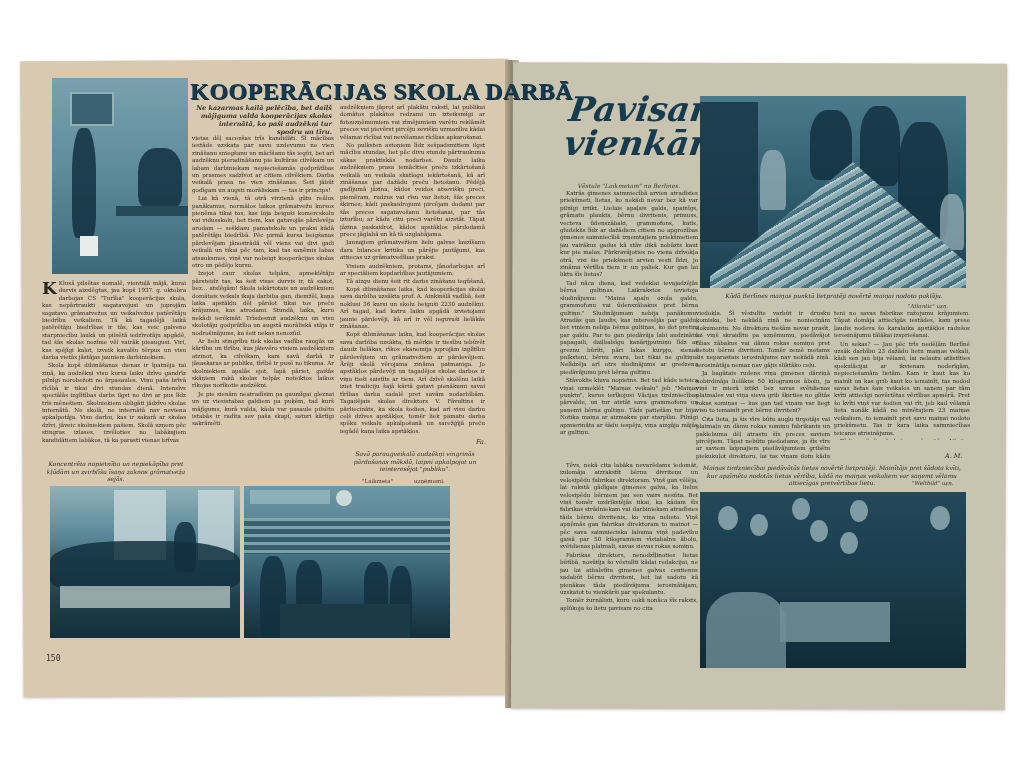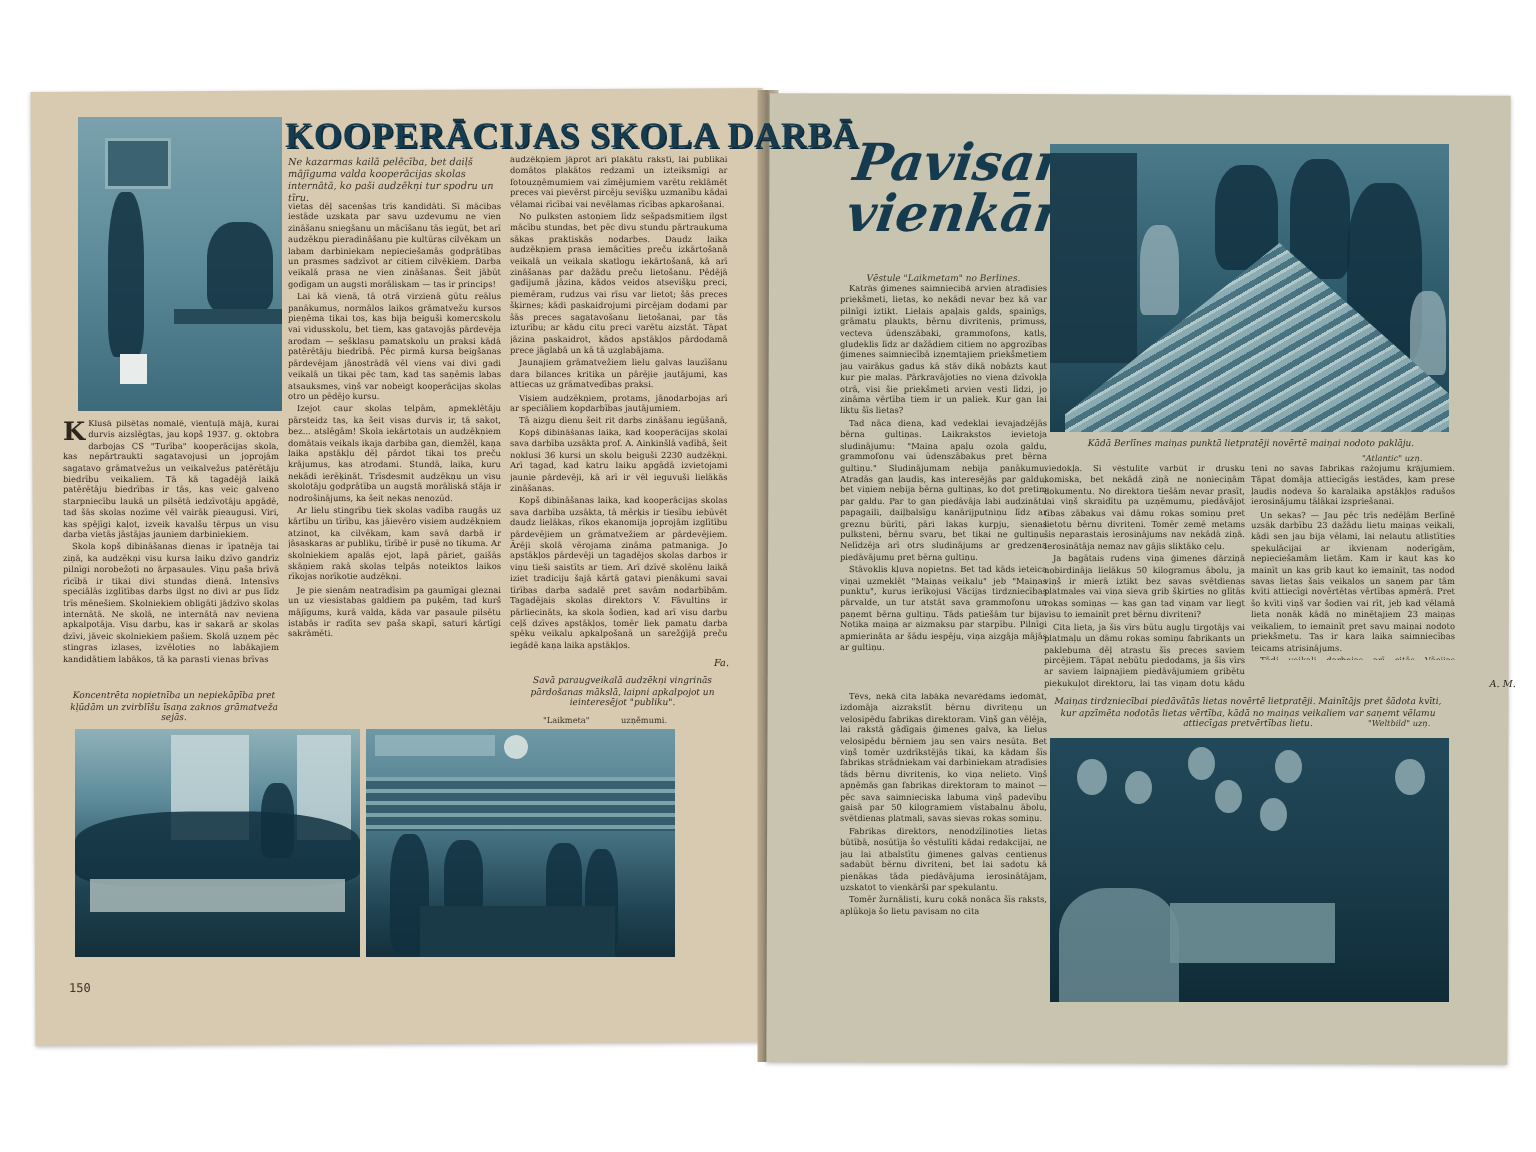--- a/index.html
+++ b/index.html
@@ -25,21 +25,21 @@
     position:absolute; left:190px; top:78px; font-family:Liberation Serif, serif;
     font-weight:bold; font-size:24px; letter-spacing:0.5px; color:#163b4f;
     text-shadow:1px 1px 0 #0c2a3a; white-space:nowrap;
   }
   .title-right {
     position:absolute; left:567px; top:92px; width:130px;
     font-family:"DejaVu Serif", serif; font-style:italic; font-weight:bold;
     font-size:34px; line-height:34px; color:#163b4f; transform:skewX(-8deg);
   }
   .intro {
-    position:absolute; font-style:italic; font-size:6.5px; line-height:8px; color:#3b3428; text-align:left;
+    position:absolute; font-style:italic; font-size:6.5px; line-height:8px; color:#3b3428; text-align:right;font-weight:bold;
   }
   .col {
     position:absolute; font-size:5.6px; line-height:7.4px; color:#2d261c; text-align:justify;
     overflow:hidden; font-family:"DejaVu Serif", serif;
   }
   .col p { margin:0 0 1px 0; text-indent:6px; }
   .caption {
     position:absolute; font-style:italic; font-size:6px; line-height:7.6px; color:#2f2a20; text-align:center;
   }
   .credit { position:absolute; font-size:5.5px; color:#3a3326; }
@@ -159,21 +159,21 @@
   <p>Fabrikas direktors, nenodzīļinoties lietas būtībā, nosūtīja šo vēstulīti kādai redakcijai, ne jau lai atbalstītu ģimenes galvas centienus sadabūt bērnu divriteni, bet lai sadotu kā pienākas tāda piedāvājuma ierosinātājam, uzskatot to vienkārši par spekulantu.</p>
   <p>Tomēr žurnālisti, kuru cokā nonāca šīs raksts, aplūkoja šo lietu pavisam no cita</p>
 </div>
 
 <div class="col" style="left:834px;top:310px;width:136px;height:130px;">
   <p style="text-indent:0;">teni no savas fabrikas ražojumu krājumiem. Tāpat domāja attiecīgās iestādes, kam prese ļaudis nodeva šo karalaika apstākļos radušos ierosinājumu tālākai izspriešanai.</p>
   <p>Un sekas? — Jau pēc trīs nedēļām Berlīnē uzsāk darbību 23 dažādu lietu maiņas veikali, kādi sen jau bija vēlami, lai nelautu atlistīties spekulācijai ar ikvienam noderīgām, nepieciešamām lietām. Kam ir kaut kas ko mainīt un kas grib kaut ko iemainīt, tas nodod savas lietas šais veikalos un saņem par tām kvīti attiecīgi novērtētas vērtības apmērā. Pret šo kvīti viņš var šodien vai rīt, jeb kad vēlamā lieta nonāk kādā no minētajiem 23 maiņas veikaliem, to iemainīt pret savu maiņai nodoto priekšmetu. Tas ir kara laika saimniecības teicams atrisinājums.</p>
   <p>Tādi veikali darbojas arī citās Vācijas pilsētās.</p>
 
 </div>
-<div class="signature" style="left:945px;top:452px;margin-left:48px;">A. M.</div>
+<div class="signature" style="left:945px;top:452px;">A. M.</div>
 
 <div class="caption" style="left:700px;top:464px;width:264px;">Maiņas tirdzniecībai piedāvātās lietas novērtē lietpratēji. Mainītājs pret šādota kvīti, kur apzīmēta nodotās lietas vērtība, kādā no maiņas veikaliem var saņemt vēlamu attiecīgas pretvērtības lietu.</div>
 <div class="credit" style="left:912px;top:480px;font-style:italic;">"Weltbild" uzņ.</div>
 
 <div class="photo" style="left:700px;top:492px;width:266px;height:176px;background:linear-gradient(180deg,#22495a 0%,#1a3c4b 50%,#102b37 100%);">
   <div class="light" style="left:18px;top:14px;width:20px;height:24px;border-radius:50%;background:#a8c0c4;"></div>
   <div class="light" style="left:50px;top:22px;width:18px;height:22px;border-radius:50%;background:#a8c0c4;"></div>
   <div class="light" style="left:92px;top:6px;width:18px;height:22px;border-radius:50%;background:#a8c0c4;"></div>
   <div class="light" style="left:110px;top:28px;width:18px;height:22px;border-radius:50%;background:#a8c0c4;"></div>
   <div class="light" style="left:140px;top:40px;width:18px;height:22px;border-radius:50%;background:#a8c0c4;"></div>

